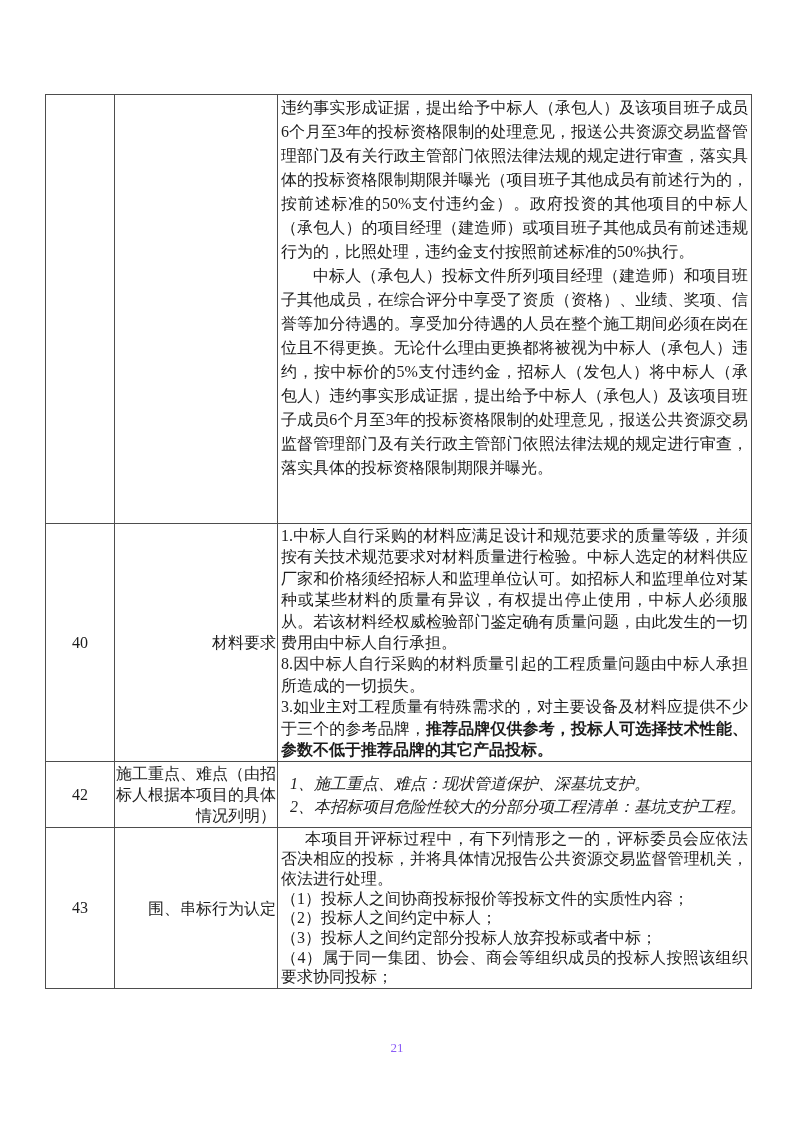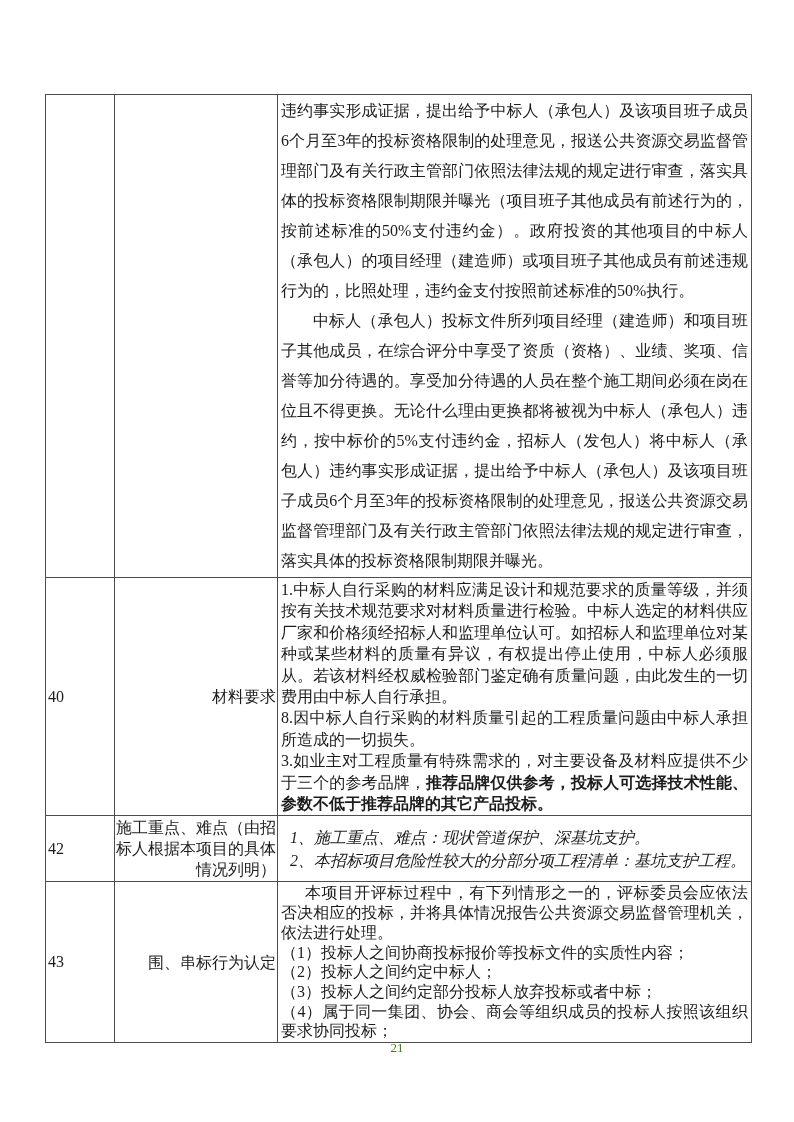--- a/index.html
+++ b/index.html
@@ -20,48 +20,48 @@
     width: 707px;
     border-collapse: collapse;
     table-layout: fixed;
   }
   td {
     border: 1px solid #4d4d4d;
     font-size: 16px;
     padding: 1px 2px;
     word-break: break-all;
   }
-  td.num  { width: 64px;  text-align: left; vertical-align: middle; }
+  td.num  { width: 64px;  text-align: center; vertical-align: middle; }
   td.ttl  { width: 160px; text-align: right;   vertical-align: middle; padding: 1px 1px; line-height: 21px; }
   td.cnt  { width: 467px; text-align: justify; vertical-align: middle; padding: 1px 3px; }
   p { margin: 0; }
   .bold { font-weight: bold; }
   .p-indent { text-indent: 32px; }
   .intro { text-indent: 24px; }
   .li-sm { padding-left: 9px; font-style: italic; }
 
   tr.row-cont { height: 429px; }
   tr.row-40   { height: 236px; }
   tr.row-41   { height: 39px; }
   tr.row-42   { height: 63px; }
   tr.row-43   { height: 158px; }
 
-  tr.row-cont td.cnt { line-height: 30px; vertical-align: top; }
+  tr.row-cont td.cnt { line-height: 24px; vertical-align: top; }
   tr.row-40   td.cnt { line-height: 21.4px; }
   tr.row-41   td.cnt { line-height: 19.5px; }
   tr.row-42   td.cnt { line-height: 23px; }
   tr.row-43   td.cnt { line-height: 19.7px; }
 
   .footer {
     position: absolute;
     top: 1040px; left: 0;
     width: 100%;
     text-align: center;
     font-size: 13px;
-    color: #4d7c0f;
+    color: #8b5cf6;
   }
 </style>
 </head>
 <body>
 
 <div class="page">
 
   <table class="doc-table">
     <tbody>
 

